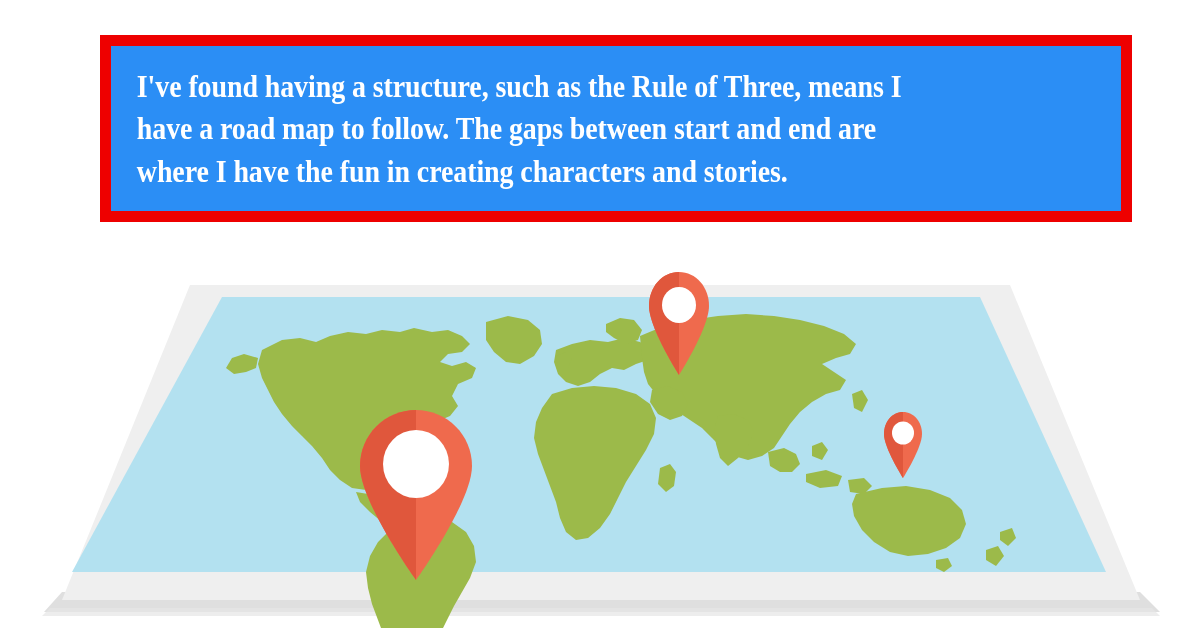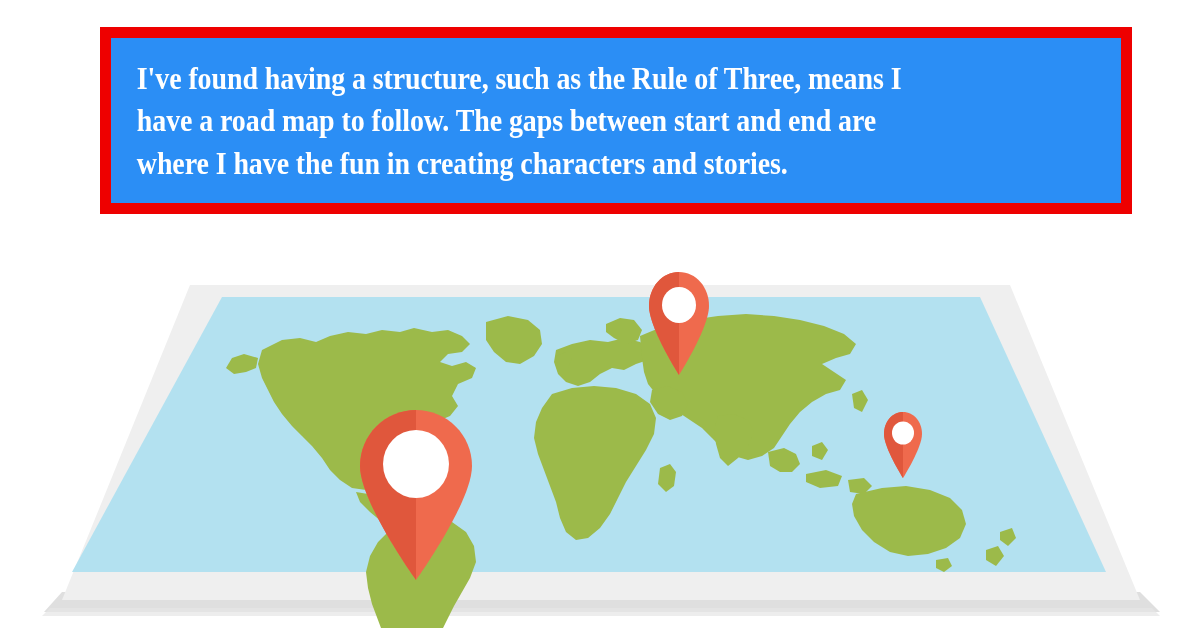--- a/index.html
+++ b/index.html
@@ -20,21 +20,21 @@
     position: relative;
     width: 1200px;
     height: 628px;
     background: #ffffff;
   }
 
   
   .quote-box {
     position: absolute;
     left: 100px;
-    top: 27px;
+    top: 35px;
     width: 1032px;
     height: 187px;
     box-sizing: border-box;
     background: #2b8ef5;
     border: 11px solid #ee0000;
     display: flex;
     align-items: center;
   }
   .quote-text {
     color: #ffffff;

